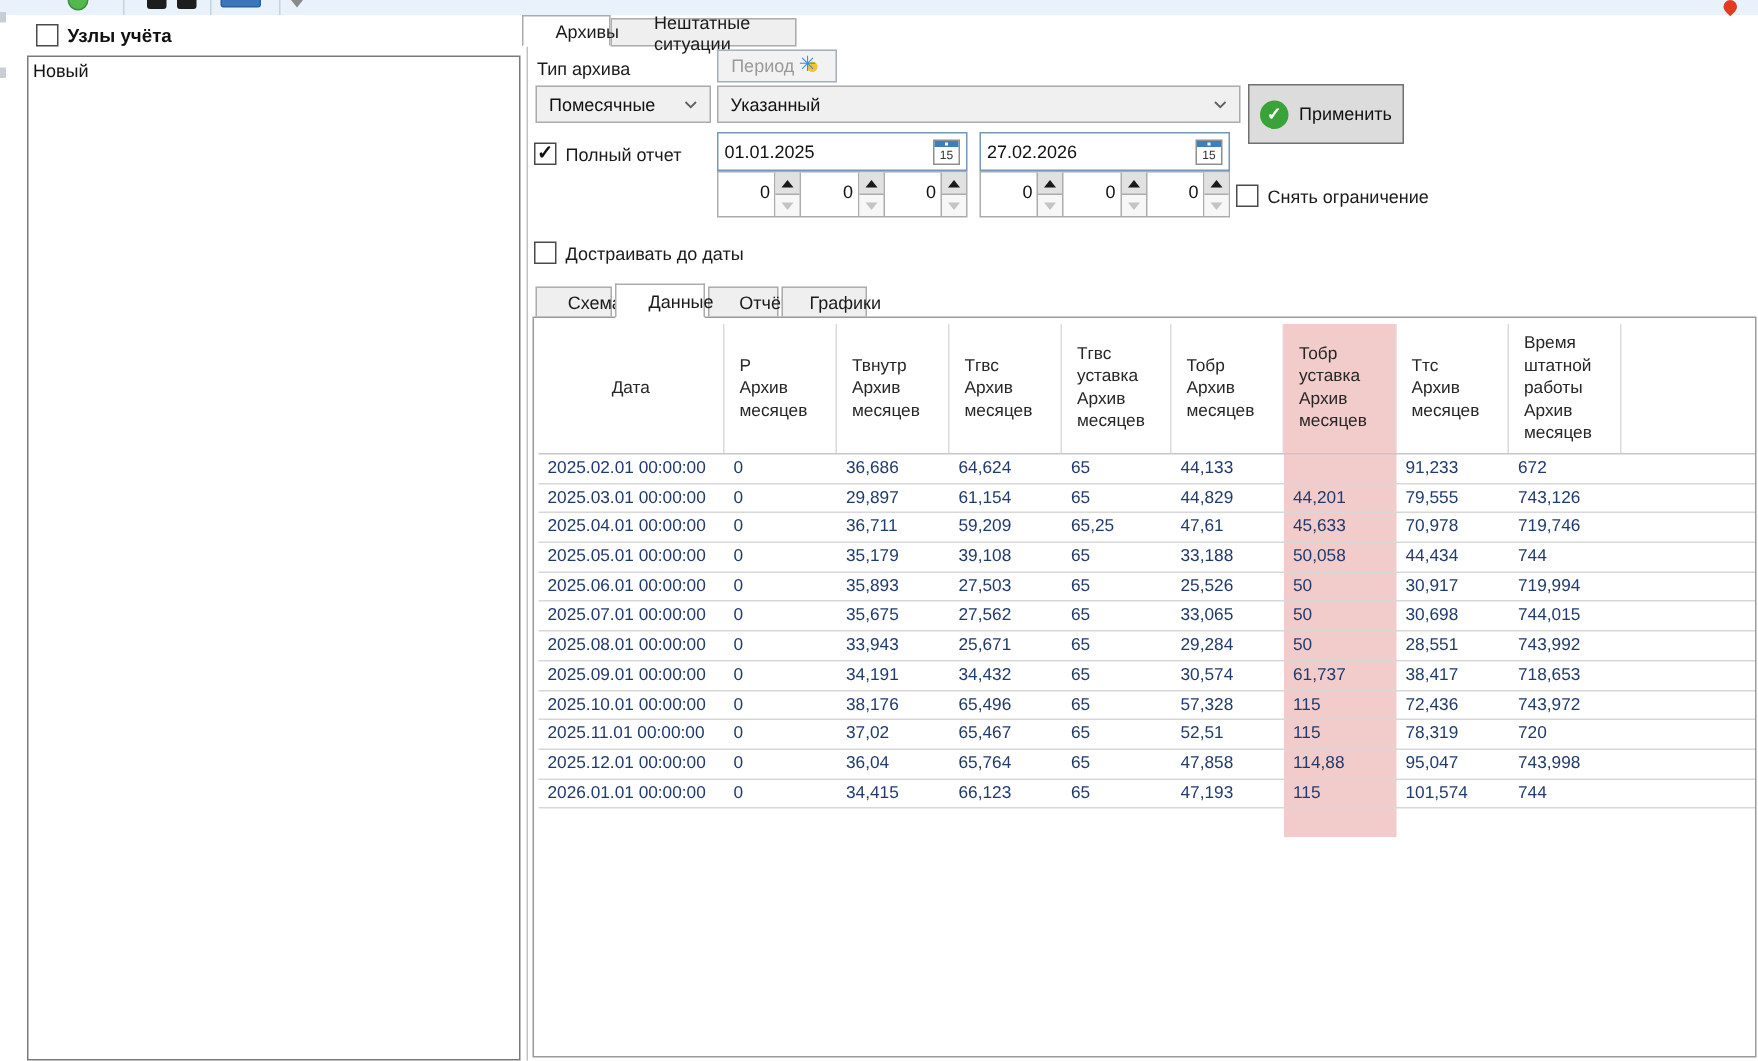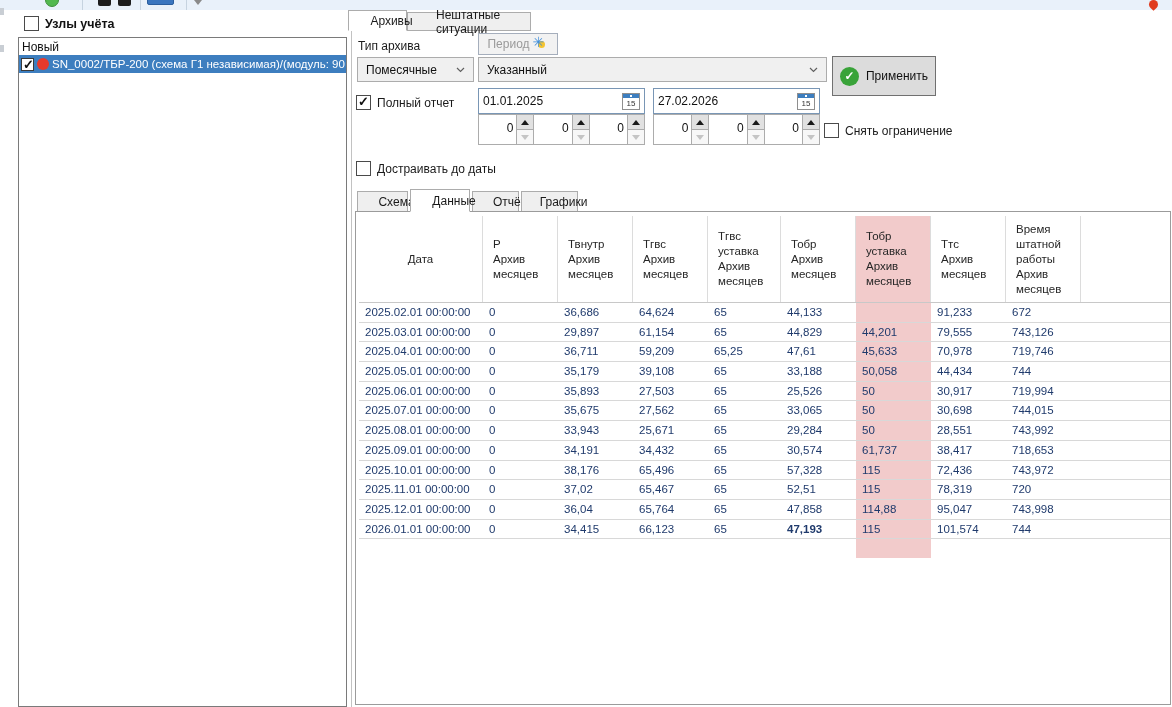--- a/index.html
+++ b/index.html
@@ -99,25 +99,20 @@
 <span class="abs grip" style="top:8px"></span>
 <span class="abs grip" style="top:45px"></span>
 
 <div class="abs" style="left:24px; top:16px; display:flex; align-items:center; gap:6px;">
   <span class="chk"></span>
   <span class="root-label">Узлы учёта</span>
 </div>
 
 <div class="abs listbox">
   <div class="group-row">Новый</div>
-  <div class="node-row">
-    <span class="chk checked"></span>
-    <span class="status-dot"></span>
-    <span class="node-label">SN_0002/ТБР-200 (схема Г1 независимая)/(модуль: 90</span>
-  </div>
 </div>
 
 <div class="abs vline"></div>
 
 <div class="tab active" style="left:348px; top:10px; width:59px; height:21px;">
   <span>Архивы</span>
 </div>
 <div class="tab" style="left:407px; top:12px; width:124px; height:19px;">
   <span>Нештатные ситуации</span>
 </div>
@@ -425,20 +420,20 @@
           <div class="g-cell" style="width: 75px; flex: 0 0 auto; color: rgb(31, 58, 108);">114,88</div>
           <div class="g-cell" style="width: 75px; flex: 0 0 auto; color: rgb(31, 58, 108);">95,047</div>
           <div class="g-cell" style="width: 75px; flex: 0 0 auto; color: rgb(31, 58, 108);">743,998</div>
         </div>
         <div class="grow">
           <div class="g-cell" style="width: 124px; flex: 0 0 auto; color: rgb(31, 58, 108);">2026.01.01 00:00:00</div>
           <div class="g-cell" style="width: 75px; flex: 0 0 auto; color: rgb(31, 58, 108);">0</div>
           <div class="g-cell" style="width: 75px; flex: 0 0 auto; color: rgb(31, 58, 108);">34,415</div>
           <div class="g-cell" style="width: 75px; flex: 0 0 auto; color: rgb(31, 58, 108);">66,123</div>
           <div class="g-cell" style="width: 73px; flex: 0 0 auto; color: rgb(31, 58, 108);">65</div>
-          <div class="g-cell" style="width: 75px; flex: 0 0 auto; color: rgb(31, 58, 108); font-weight: bold;">47,193</div>
+          <div class="g-cell" style="width: 75px; flex: 0 0 auto; color: rgb(31, 58, 108);">47,193</div>
           <div class="g-cell" style="width: 75px; flex: 0 0 auto; color: rgb(31, 58, 108);">115</div>
           <div class="g-cell" style="width: 75px; flex: 0 0 auto; color: rgb(31, 58, 108);">101,574</div>
           <div class="g-cell" style="width: 75px; flex: 0 0 auto; color: rgb(31, 58, 108);">744</div>
         </div>
       </div>
   </div>
 </div>
 
 </body></html>

